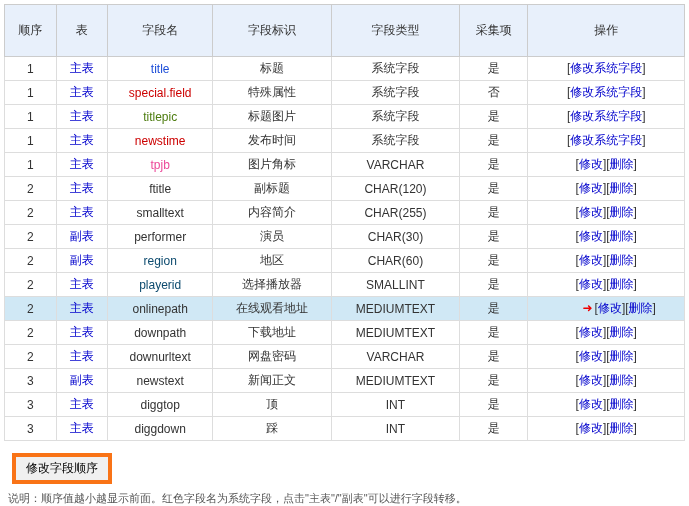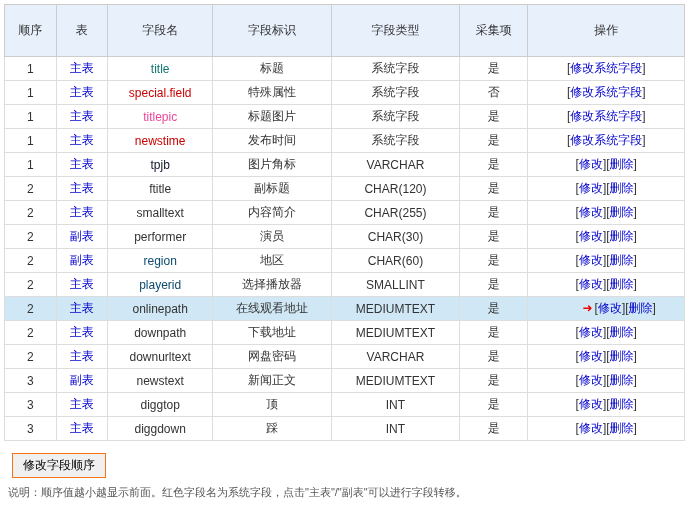--- a/index.html
+++ b/index.html
@@ -41,21 +41,21 @@
     }
     .link-blue {
       color: #00c;
       text-decoration: none;
     }
     .btn-modify-order {
       margin-top: 6px;
       margin-left: 4px;
       padding: 3px 10px;
       background: #f0f0f0;
-      border: 1px solid #f97316;
+      border: 4px solid #f97316;
       cursor: pointer;
       font-size: 12px;
       font-family: SimSun, "宋体", Arial, sans-serif;
     }
     .footer-note {
       font-size: 11px;
       color: #555;
       margin: 6px 4px 2px 4px;
       line-height: 1.6;
     }
@@ -77,57 +77,57 @@
           <th>字段标识</th>
           <th>字段类型</th>
           <th>采集项</th>
           <th>操作</th>
         </tr>
       </thead>
       <tbody id="table-body">
       <tr>
             <td>1</td>
             <td><a href="#" class="link-blue">主表</a></td>
-            <td style="color: #0f766e;">title</td>
+            <td style="color: #1d4ed8;">title</td>
             <td>标题</td>
             <td>系统字段</td>
             <td>是</td>
             <td style="white-space: nowrap;"><span><span>[</span><a href="#" class="link-blue">修改系统字段</a><span>]</span></span></td>
           </tr>
           <tr>
             <td>1</td>
             <td><a href="#" class="link-blue">主表</a></td>
             <td style="color: rgb(204, 0, 0);">special.field</td>
             <td>特殊属性</td>
             <td>系统字段</td>
             <td>否</td>
             <td style="white-space: nowrap;"><span><span>[</span><a href="#" class="link-blue">修改系统字段</a><span>]</span></span></td>
           </tr>
           <tr>
             <td>1</td>
             <td><a href="#" class="link-blue">主表</a></td>
-            <td style="color: #ec4899;">titlepic</td>
+            <td style="color: #4d7c0f;">titlepic</td>
             <td>标题图片</td>
             <td>系统字段</td>
             <td>是</td>
             <td style="white-space: nowrap;"><span><span>[</span><a href="#" class="link-blue">修改系统字段</a><span>]</span></span></td>
           </tr>
           <tr>
             <td>1</td>
             <td><a href="#" class="link-blue">主表</a></td>
             <td style="color: rgb(204, 0, 0);">newstime</td>
             <td>发布时间</td>
             <td>系统字段</td>
             <td>是</td>
             <td style="white-space: nowrap;"><span><span>[</span><a href="#" class="link-blue">修改系统字段</a><span>]</span></span></td>
           </tr>
           <tr>
             <td>1</td>
             <td><a href="#" class="link-blue">主表</a></td>
-            <td style="color: #0f172a;">tpjb</td>
+            <td style="color: #ec4899;">tpjb</td>
             <td>图片角标</td>
             <td>VARCHAR</td>
             <td>是</td>
             <td style="white-space: nowrap;"><span><span>[</span><a href="#" class="link-blue">修改</a><span>]</span></span><span><span>[</span><a href="#" class="link-blue">删除</a><span>]</span></span></td>
           </tr>
           <tr>
             <td>2</td>
             <td><a href="#" class="link-blue">主表</a></td>
             <td style="color: rgb(51, 51, 51);">ftitle</td>
             <td>副标题</td>

